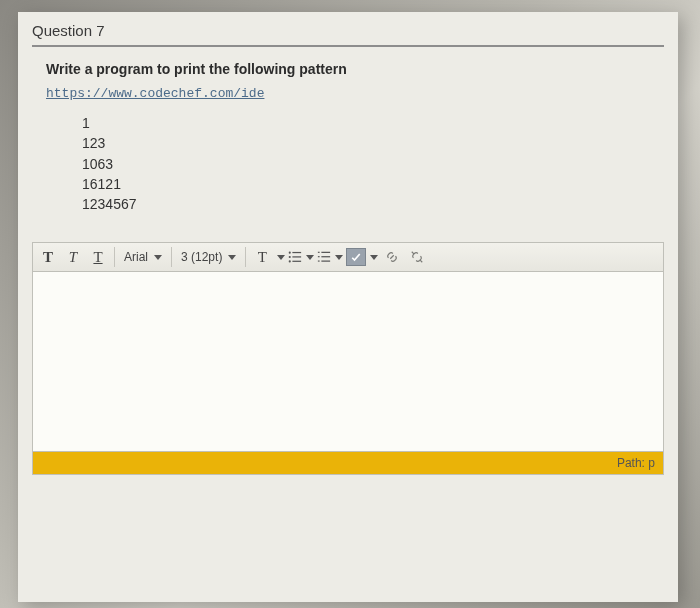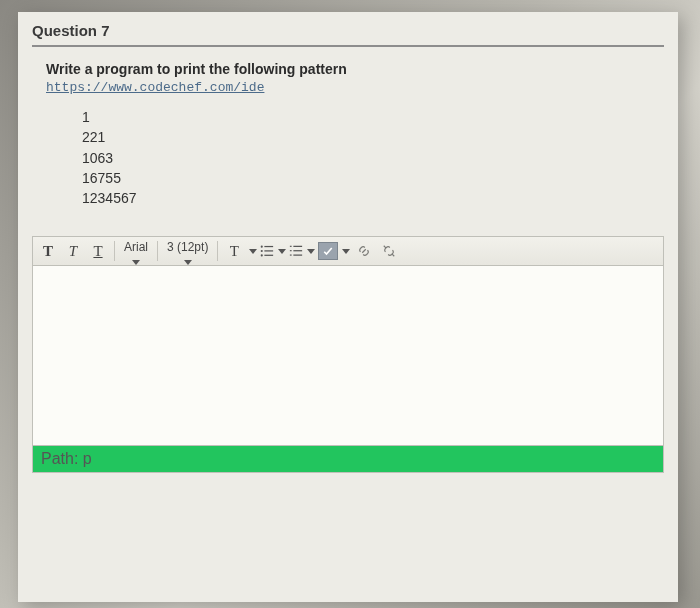--- a/index.html
+++ b/index.html
@@ -13,32 +13,32 @@
     }
     .page {
       background: #edece6;
       width: 660px;
       height: 590px;
       padding: 6px 14px 14px 14px;
       box-shadow: 5px 5px 18px rgba(0,0,0,0.25);
     }
     .q-header {
       font-size: 15px;
-      font-weight: bold;
+      font-weight: normal;
       color: #3a3a3a;
       padding: 4px 0 6px 0;
       border-bottom: 2px solid #8d8d8d;
       margin-bottom: 14px;
     }
     .content { padding-left: 14px; }
     .prompt {
       font-size: 14px;
       font-weight: bold;
       color: #2c2c2c;
-      margin-bottom: 0;
+      margin-bottom: 6px;
     }
     .link {
       font-size: 13px;
       color: #4c6b8a;
       text-decoration: underline;
       cursor: pointer;
       display: inline-block;
       margin-bottom: 12px;
       font-family: Liberation Mono, monospace;
     }
@@ -82,21 +82,20 @@
     .tb-select {
       display: flex;
       align-items: center;
       gap: 6px;
       font-family: Arial, sans-serif;
       font-size: 12px;
       color: #444;
       padding: 0 4px;
       height: 22px;
       cursor: pointer;
-      flex-direction: column;
     }
     .caret {
       width: 0; height: 0;
       border-left: 4px solid transparent;
       border-right: 4px solid transparent;
       border-top: 5px solid #555;
     }
     .split { display:flex; align-items:center; gap:2px; cursor:pointer; }
     .split .caret { margin-left:2px; }
     .icon-svg { width:14px; height:14px; display:block; }
@@ -109,42 +108,43 @@
     }
     .editor-body {
       background: #fcfcf8;
       border: 1px solid #c0c0b9;
       border-top: none;
       height: 180px;
     }
     .path-bar {
       border: 1px solid #c0c0b9;
       border-top: none;
-      font-size: 16px;
+      font-size: 12px;
       color: #555;
       padding: 4px 8px;
-      background: #22c55e;
+      background: #eab308;
+      text-align: right;
     }
   </style>
 </head>
 <body>
 
 <div class="page">
 
   <div class="q-header">Question 7</div>
 
   <div class="content">
     <div class="prompt">Write a program to print the following pattern</div>
     <a class="link">https://www.codechef.com/ide</a>
 
     <div class="pattern">
       <div>1</div>
-      <div>221</div>
+      <div>123</div>
       <div>1063</div>
-      <div>16755</div>
+      <div>16121</div>
       <div>1234567</div>
     </div>
   </div>
 
   <div class="editor">
     <div class="toolbar">
 
       <div class="tb-btn bold">T</div>
       <div class="tb-btn italic">T</div>
       <div class="tb-btn under">T</div>

